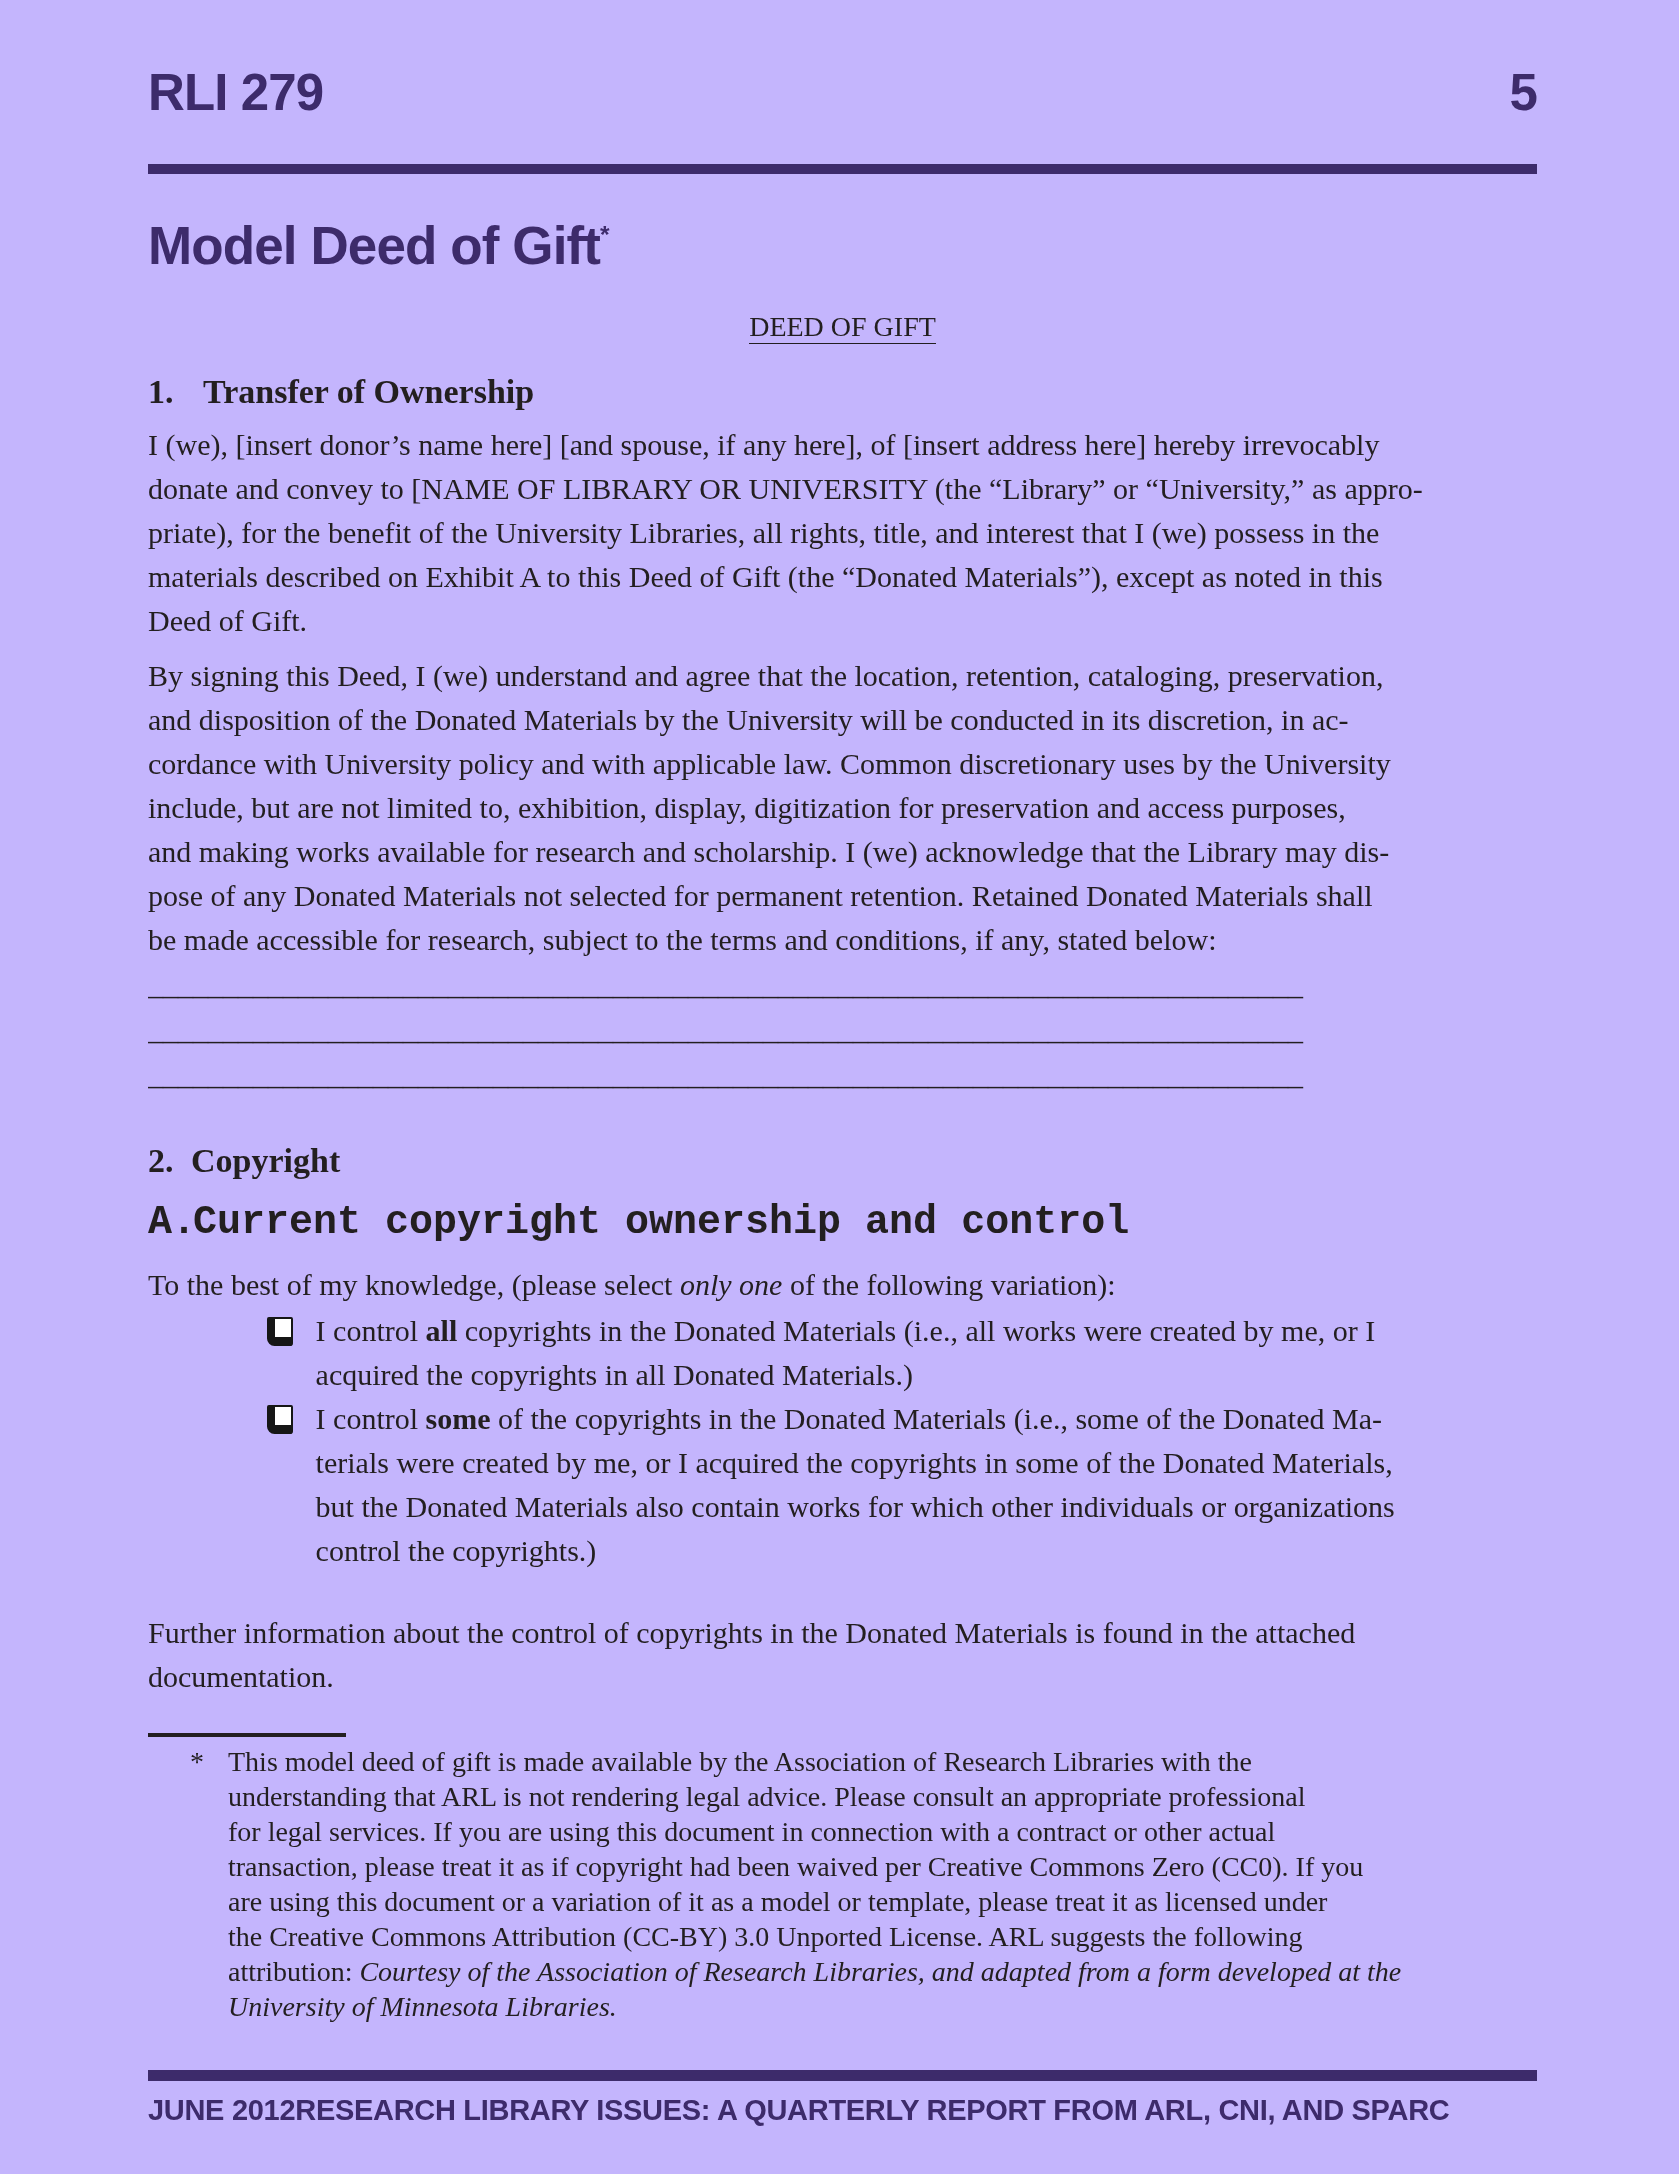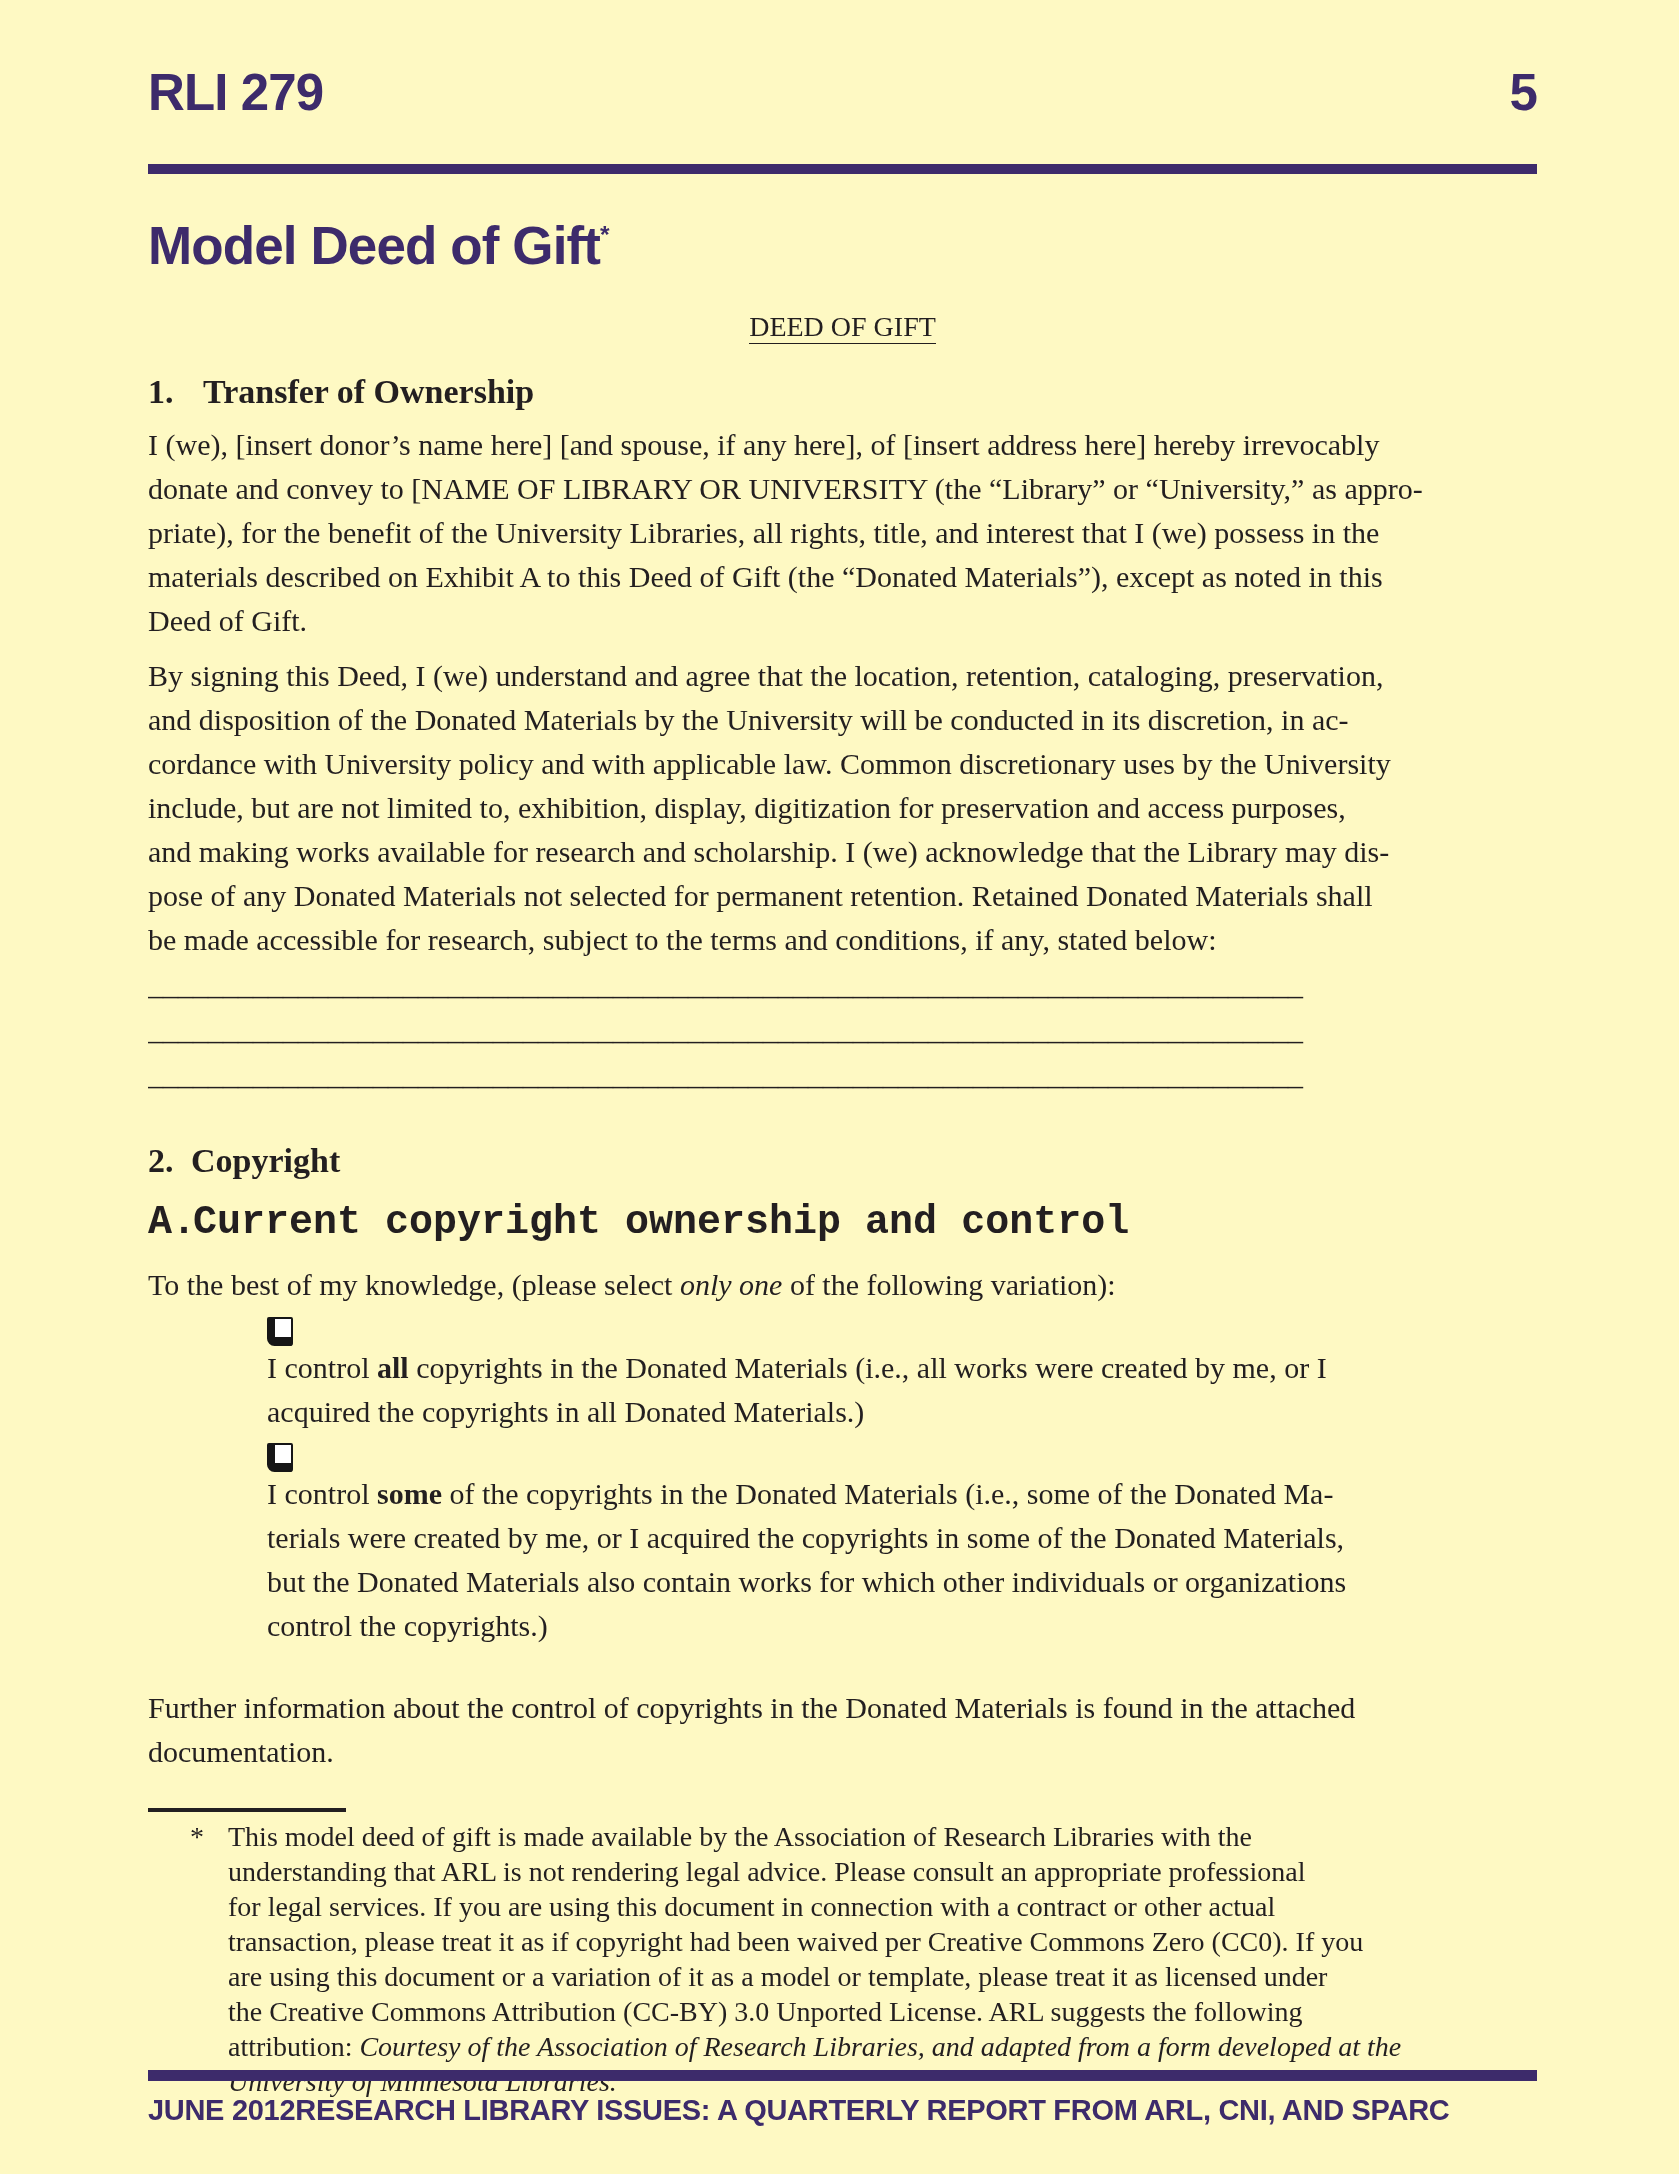--- a/index.html
+++ b/index.html
@@ -1,19 +1,19 @@
 <!DOCTYPE html>
 <html style="font-size:15px"><head>
 <meta charset="utf-8">
 <style>
   html,body{margin:0;padding:0;background:#9a9a9a;}
   .page{
     position:relative;
     width:1680px;height:2174px;
-    background:#fef9c3;
+    background:#c4b5fd;
     box-sizing:border-box;
     padding:68px 143px 0 148px;
     font-family:"Liberation Serif",serif;
     color:#231f20;
     overflow:hidden;
   }
   
   .masthead{
     display:flex;justify-content:space-between;align-items:baseline;
     font-family:"Liberation Sans",sans-serif;font-weight:700;
@@ -36,21 +36,21 @@
   h2.sec-copyright .num{width:43px;}
   h3{margin:22.6px 0 0;font-size:40px;line-height:38px;font-weight:700;font-family:Liberation Mono, monospace;}
   h3 .num{display:inline-block;width:45px;}
   
   .body{margin:11.3px 0 0;font-size:30px;line-height:44px;white-space:pre;}
   .intro{margin-top:21px;white-space:normal;}
   .blanks{margin-top:0;}
   .blank{font-size:30px;line-height:45px;white-space:pre;overflow:hidden;}
   
   .options{margin-top:1.9px;}
-  .option{display:flex;margin-left:119px;flex-direction:column;}
+  .option{display:flex;margin-left:119px;}
   .cb{
     flex:0 0 auto;width:16px;height:18px;background:#fff;
     border:2.8px solid #161616;border-left-width:8.5px;border-bottom-width:9.4px;
     border-radius:1.9px 1.9px 2.8px 7.5px;
     margin:8.5px 22.6px 0 0;
   }
   .option-text{font-size:30px;line-height:44px;white-space:pre;}
   .further{margin-top:38px;}
   
   .fn-rule{margin-top:34px;width:198px;height:3.8px;background:#231f20;}

